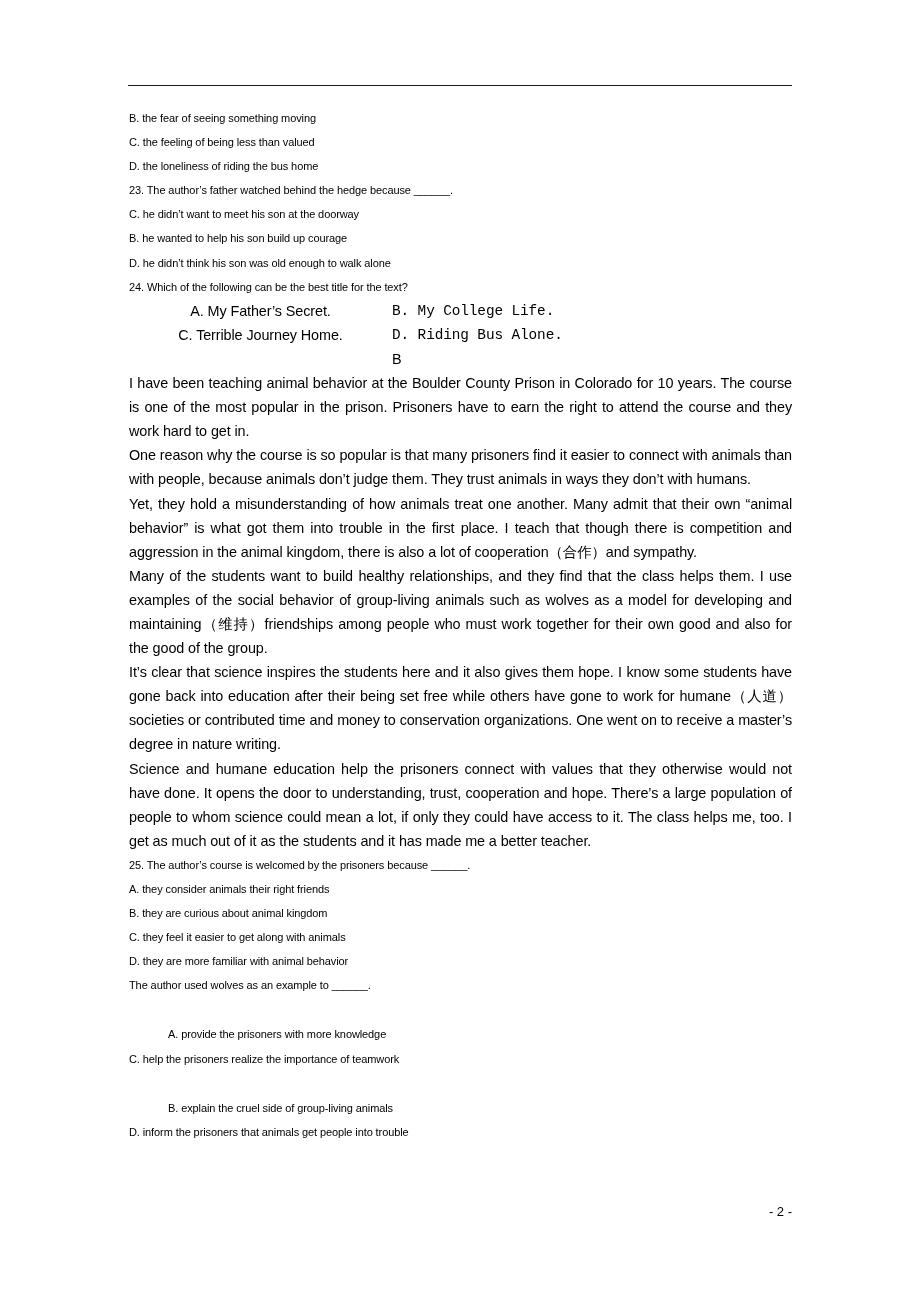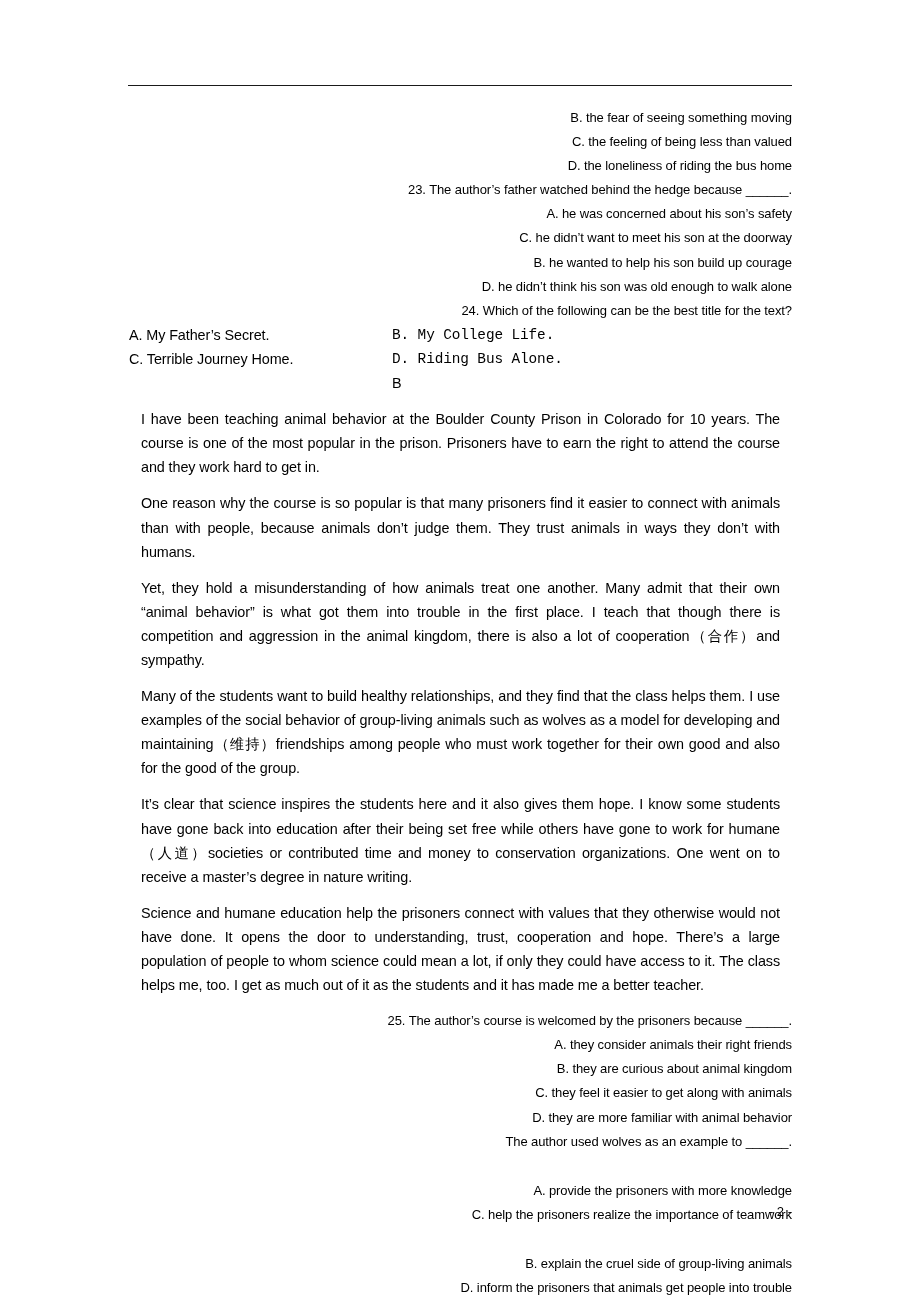--- a/index.html
+++ b/index.html
@@ -24,43 +24,43 @@
     height: 0;
     border-top: 1.4px solid #1a1a1a;
   }
   .content {
     position: absolute;
     left: 129px;
     top: 106px;
     width: 663px;
   }
   .line {
-    font-size: 13px;
+    font-size: 11px;
     line-height: 24.1px;
     white-space: pre-wrap;
     letter-spacing: -0.1px;
-    text-align: right;
   }
   .para {
     font-size: 14.4px;
     line-height: 24.1px;
     text-align: justify;
     text-justify: inter-word;
-    margin: 12px;
+    margin: 0;
     letter-spacing: -0.1px;
   }
   .opt-row {
     display: flex;
     font-size: 14.4px;
     line-height: 24.1px;
     letter-spacing: -0.1px;
   }
   .opt-col-a {
     width: 263px;
     flex: 0 0 263px;
+    text-align: center;
   }
   .opt-col-b {
     flex: 1 1 auto;
     font-family: Liberation Mono, monospace;
   }
   .answer-line {
     font-size: 14.4px;
     line-height: 24.1px;
     padding-left: 263px;
     letter-spacing: -0.1px;
@@ -87,21 +87,20 @@
 
   <div class="header-rule"></div>
 
   <div class="content">
 
     <div class="line">B. the fear of seeing something moving</div>
     <div class="line">C. the feeling of being less than valued</div>
     <div class="line">D. the loneliness of riding the bus home</div>
 
     <div class="line">23. The author’s father watched behind the hedge because ______.</div>
-    <div class="line">A. he was concerned about his son’s safety</div>
     <div class="line">C. he didn’t want to meet his son at the doorway</div>
     <div class="line">B. he wanted to help his son build up courage</div>
     <div class="line">D. he didn’t think his son was old enough to walk alone</div>
 
     <div class="line">24. Which of the following can be the best title for the text?</div>
     <div class="opt-row">
       <div class="opt-col-a">A. My Father’s Secret.</div>
       <div class="opt-col-b">B. My College Life.</div>
     </div>
     <div class="opt-row">

